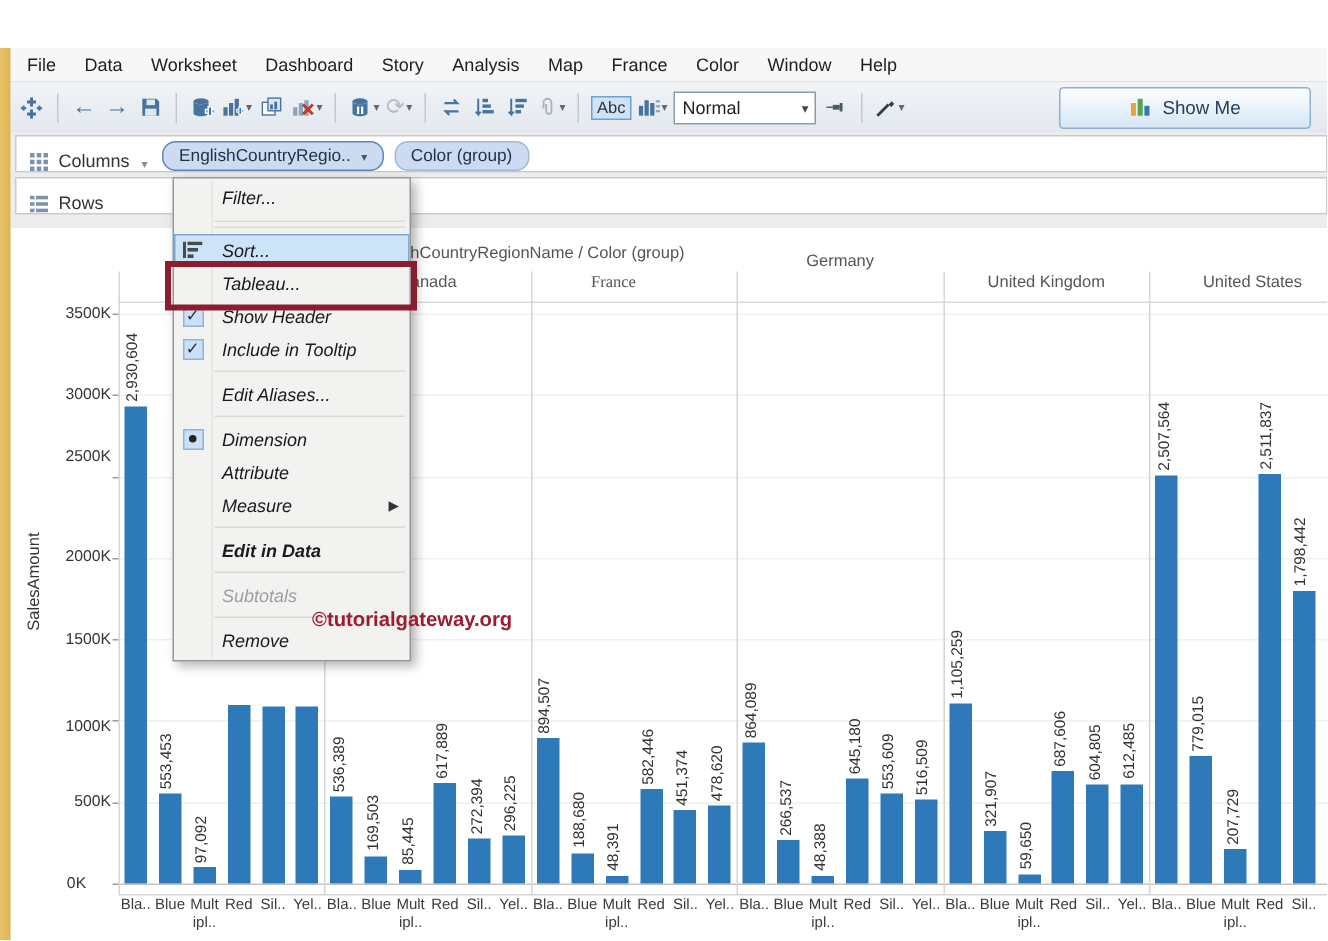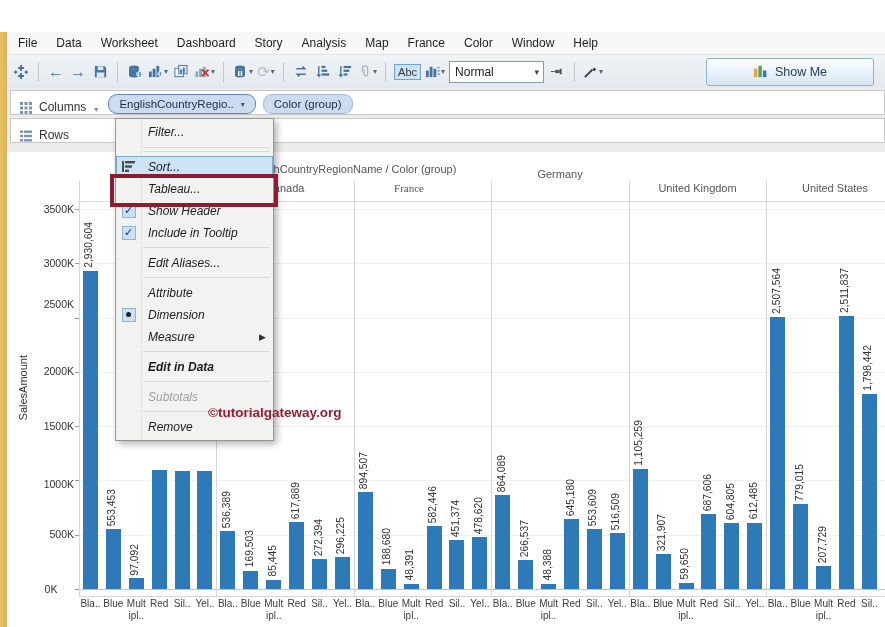--- a/index.html
+++ b/index.html
@@ -489,33 +489,33 @@
         </span>
         <span class="mi-label">Include in Tooltip</span>
       </div>
       <div class="menu-sep"></div>
       <div class="menu-item">
         <span class="mi-gutter"></span>
         <span class="mi-label">Edit Aliases...</span>
       </div>
       <div class="menu-sep"></div>
       <div class="menu-item">
-        <span class="mi-gutter"></span>
-        <span class="mi-label">Attribute</span>
-      </div>
-      <div class="menu-item">
         <span class="mi-gutter">
           <span class="mi-check">
             <span class="mi-dot"></span>
           </span>
         </span>
         <span class="mi-label">Dimension</span>
       </div>
       <div class="menu-item">
         <span class="mi-gutter"></span>
+        <span class="mi-label">Attribute</span>
+      </div>
+      <div class="menu-item">
+        <span class="mi-gutter"></span>
         <span class="mi-label">Measure</span>
         <span class="mi-arrow">▶</span>
       </div>
       <div class="menu-sep"></div>
       <div class="menu-item bold">
         <span class="mi-gutter"></span>
         <span class="mi-label">Edit in Data</span>
       </div>
       <div class="menu-sep"></div>
       <div class="menu-item disabled">

